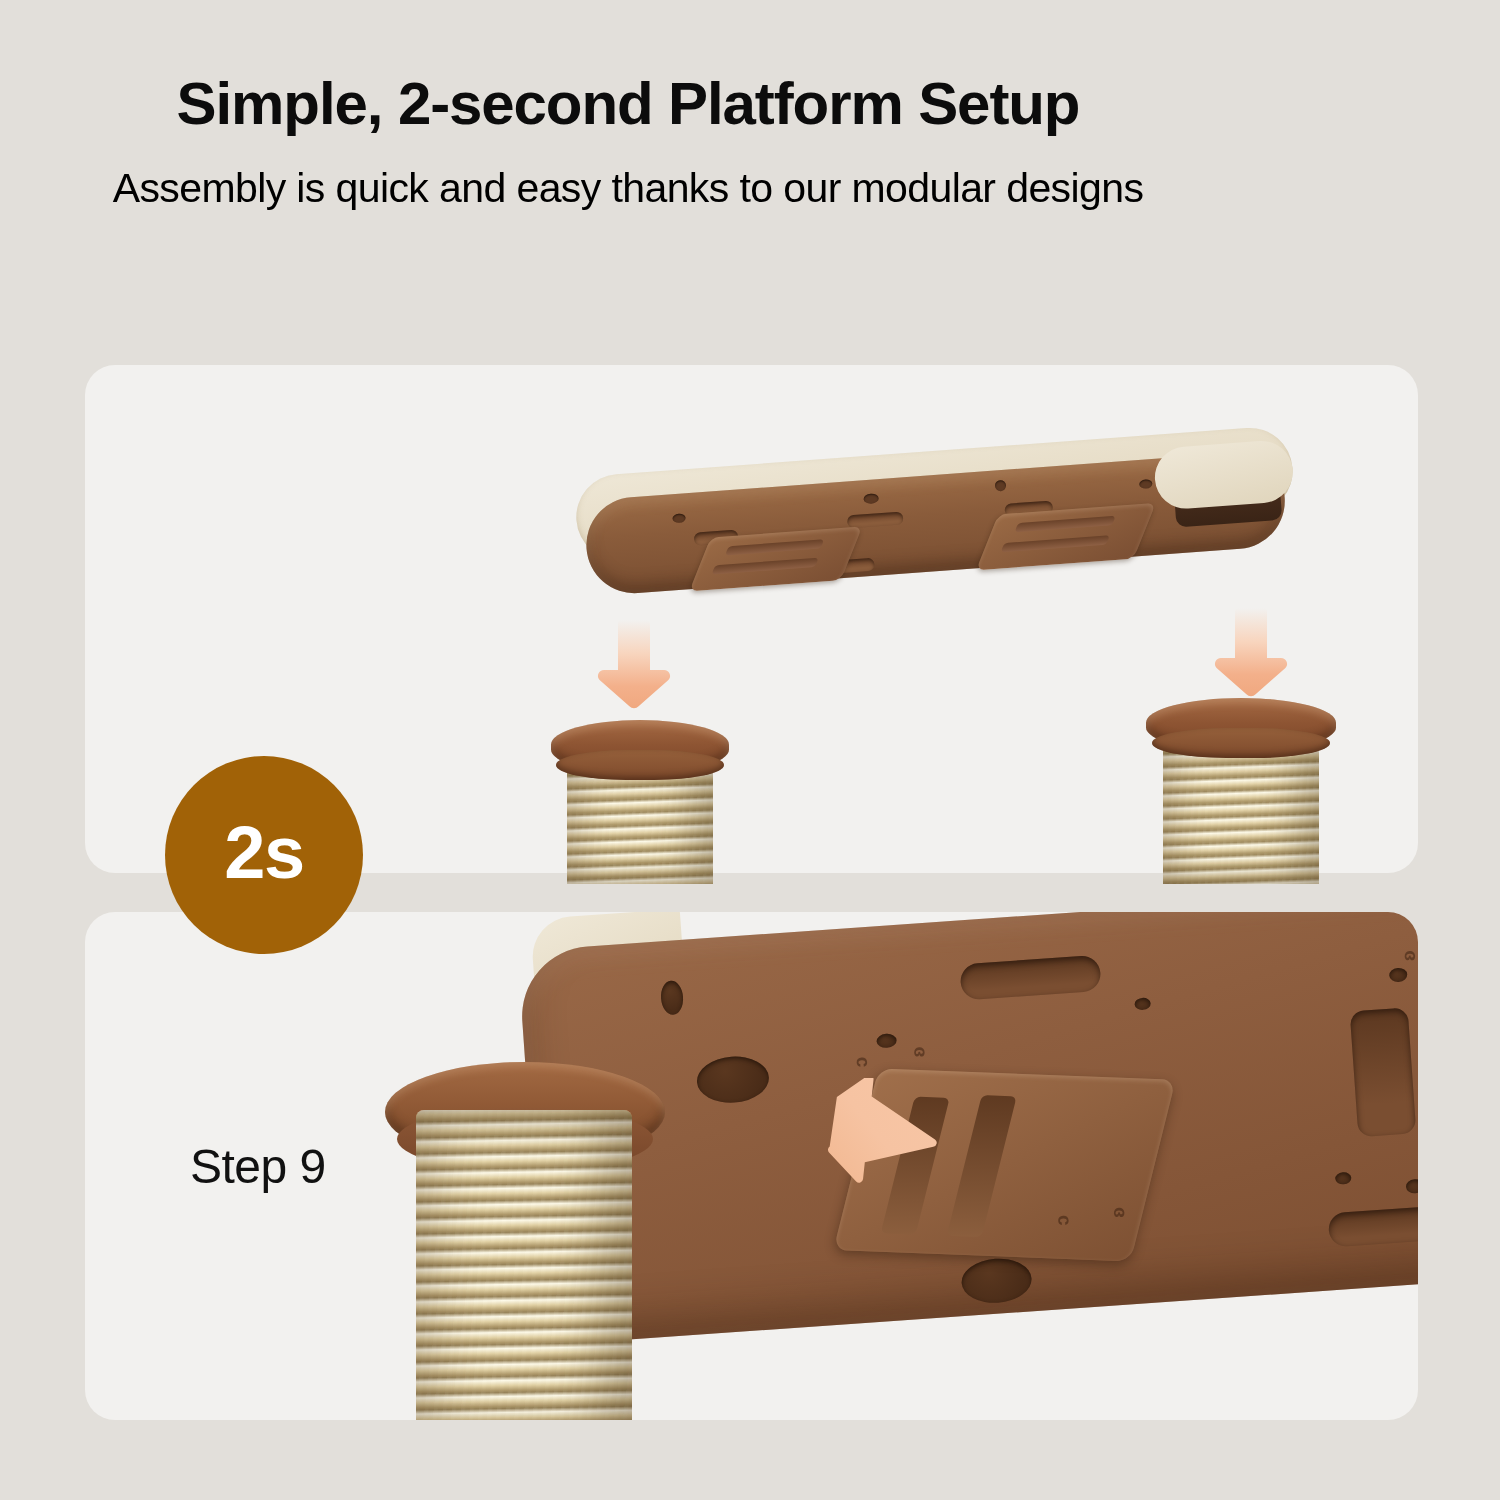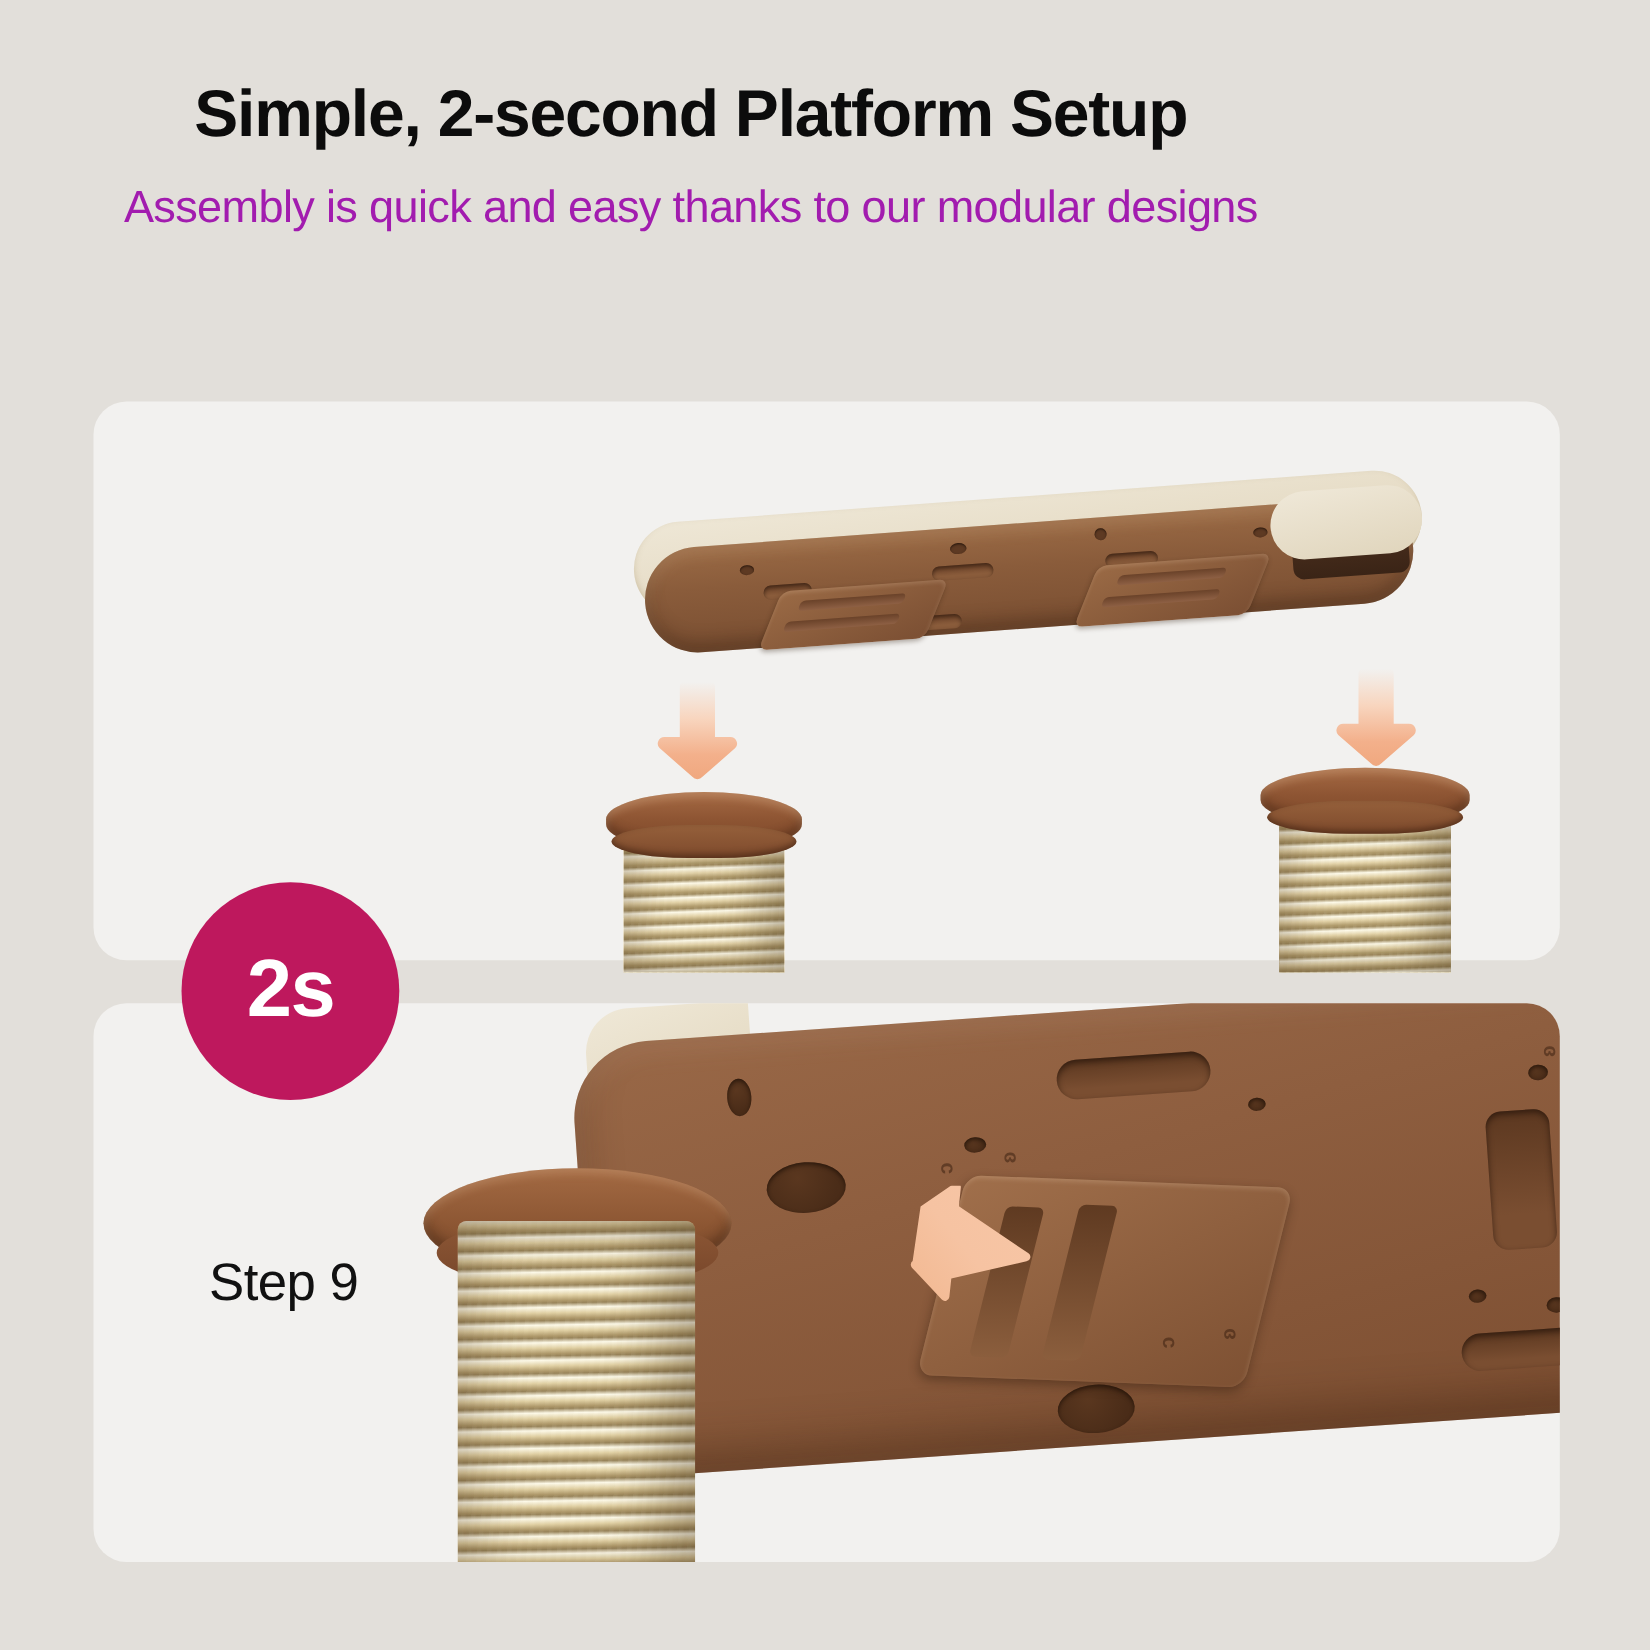--- a/index.html
+++ b/index.html
@@ -30,21 +30,21 @@
     font-weight: 700;
     color: #0C0C0C;
     letter-spacing: -1.1px;
     line-height: 1.0;
     margin: 0;
     font-stretch: semi-condensed;
   }
   .subtitle {
     font-size: 41px;
     font-weight: 400;
-    color: #a21caf;
+    color: #000000;
     letter-spacing: -0.6px;
     line-height: 1.0;
     margin: 0;
     padding-top: 34px;
   }
 
   
   .card {
     position: absolute;
     background: #F2F1EF;
@@ -71,25 +71,25 @@
     color: #111111;
     letter-spacing: -0.5px;
     white-space: nowrap;
   }
   #card-step2 .step-label { left: 105px; top: 227px; }
 
   
   .badge {
     position: absolute;
     left: 165px;
-    top: 802px;
+    top: 756px;
     width: 198px;
     height: 198px;
     border-radius: 50%;
-    background: #be185d;
+    background: #a16207;
     display: flex;
     align-items: center;
     justify-content: center;
     z-index: 40;
   }
   .badge-text {
     color: #FFFFFF;
     font-size: 74px;
     font-weight: 700;
     letter-spacing: -1.5px;

